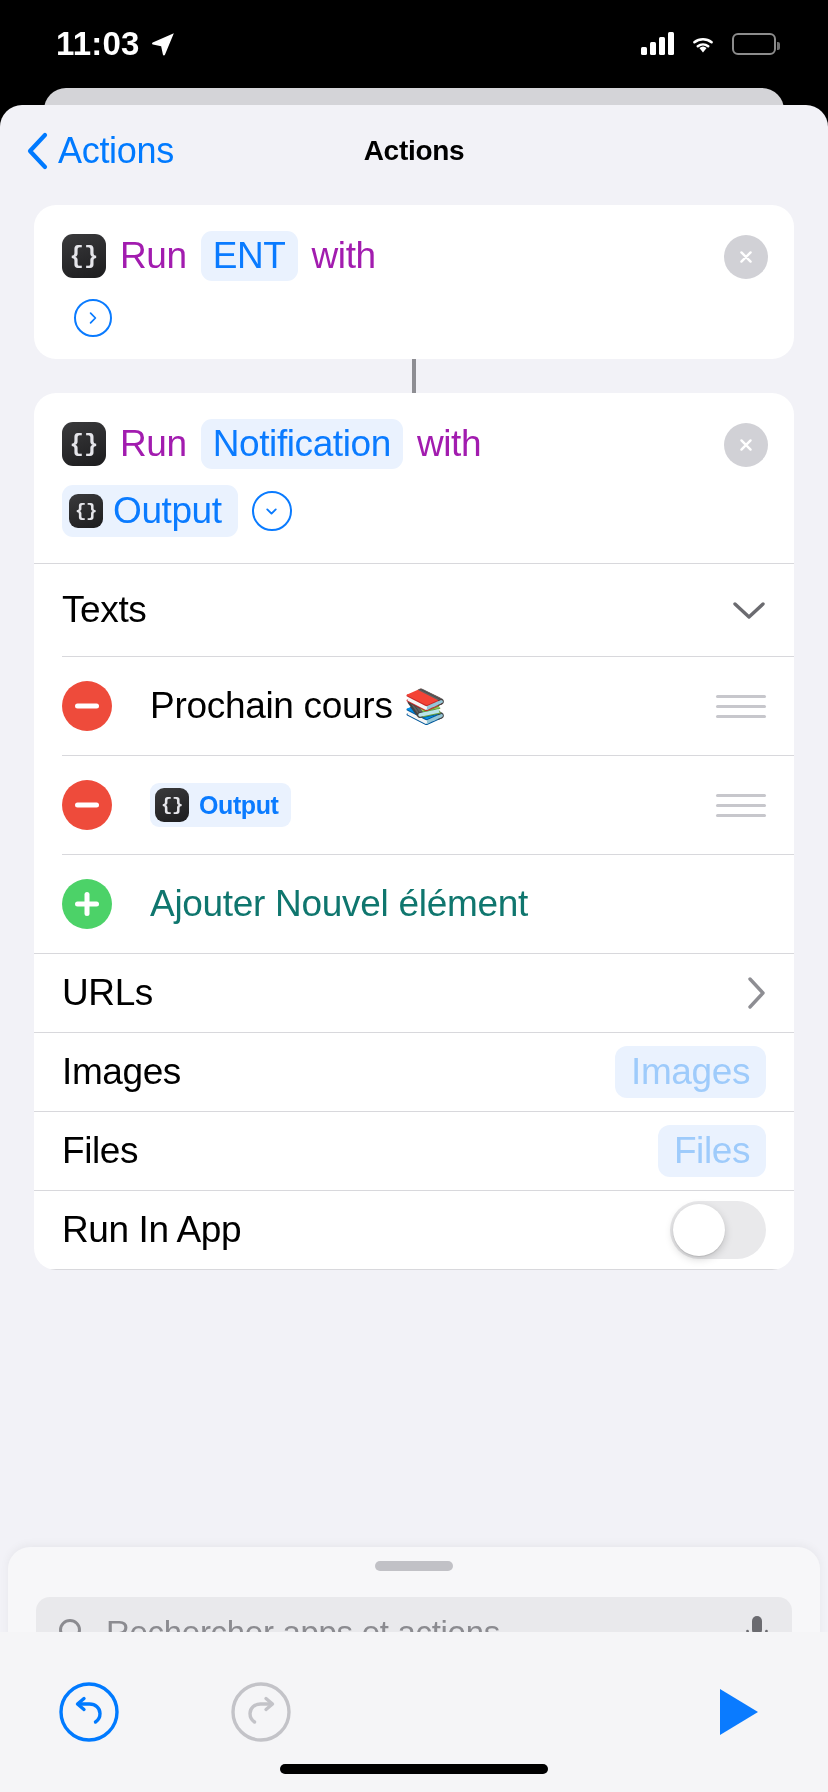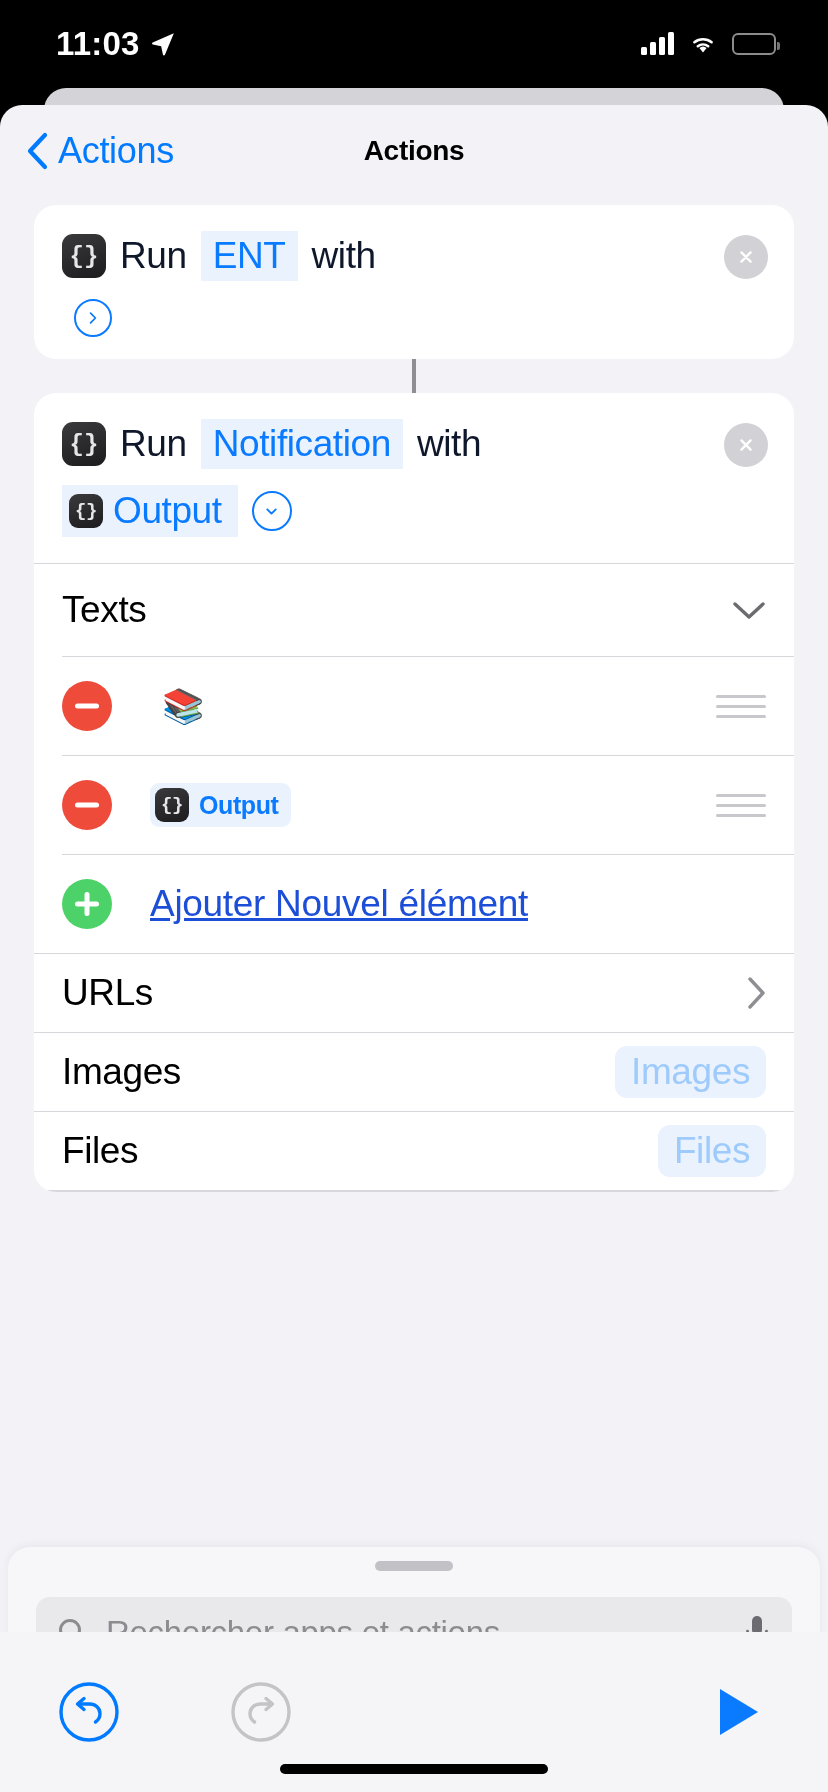--- a/index.html
+++ b/index.html
@@ -105,24 +105,24 @@
     display: flex; align-items: center; justify-content: center;
     color: #e5e5ea;
     font-family: "Liberation Mono", monospace;
     font-size: 24px; font-weight: 700;
     flex: none;
   }
   .glyph-icon.sm {
     width: 34px; height: 34px; border-radius: 9px; font-size: 19px;
   }
 
-  .word { font-size: 37px; color: #0f172a; letter-spacing: -0.4px; }
+  .word { font-size: 37px; color: #a21caf; letter-spacing: -0.4px; }
   .pill {
     background: #eaf2fe;
-    border-radius: 0;
+    border-radius: 11px;
     padding: 4px 12px;
     font-size: 37px;
     letter-spacing: -0.4px;
     color: #0a7bff;
   }
   .pill.faded { color: #9ecbfb; }
   .pill.with-icon {
     display: inline-flex; align-items: center; gap: 10px;
     padding: 5px 16px 5px 7px;
   }
@@ -362,20 +362,21 @@
 
         <div class="divider"></div>
 
         <div class="item-row">
           <span class="minus-btn">
             <svg viewBox="0 0 50 50" width="50" height="50">
                 <rect x="13" y="22.5" width="24" height="5" rx="2.5" fill="#fff"></rect>
               </svg>
           </span>
           <span class="item-content">
+            <span class="item-text">Prochain cours</span>
             <span class="emoji">📚</span>
           </span>
           <span class="row-spacer"></span>
           <span class="grip">
               <i></i>
               <i></i>
               <i></i>
             </span>
         </div>
 
@@ -404,21 +405,21 @@
         <div class="divider"></div>
 
         <div class="item-row">
           <span class="plus-btn">
             <svg viewBox="0 0 50 50" width="50" height="50">
               <rect x="13" y="22.5" width="24" height="5" rx="2.5" fill="#fff"></rect>
               <rect x="22.5" y="13" width="5" height="24" rx="2.5" fill="#fff"></rect>
             </svg>
           </span>
           <span class="item-content">
-            <span class="item-text" style="color:#1d4ed8;text-decoration:underline;">Ajouter Nouvel élément</span>
+            <span class="item-text" style="color:#0f766e;">Ajouter Nouvel élément</span>
           </span>
         </div>
 
         <div class="divider full"></div>
 
         <div class="row">
           <span class="row-label">URLs</span>
           <span class="row-spacer"></span>
           <span class="chev-right">
             <svg viewBox="0 0 20 34" width="20" height="34">
@@ -438,20 +439,27 @@
         <div class="divider full"></div>
 
         <div class="row">
           <span class="row-label">Files</span>
           <span class="row-spacer"></span>
           <span class="value-pill">Files</span>
         </div>
 
         <div class="divider full"></div>
 
+        <div class="row">
+          <span class="row-label">Run In App</span>
+          <span class="row-spacer"></span>
+          <span class="toggle">
+              <span class="knob"></span>
+            </span>
+        </div>
 
         <div class="divider full"></div>
 
       </div>
 
     </div>
 
     <div class="bottom-sheet">
       <div class="grabber"></div>
       <div class="searchbar">

